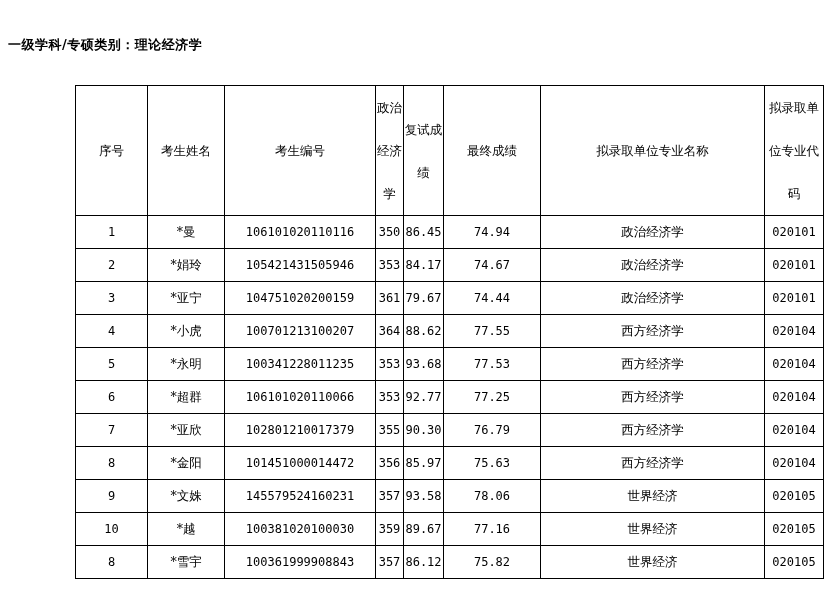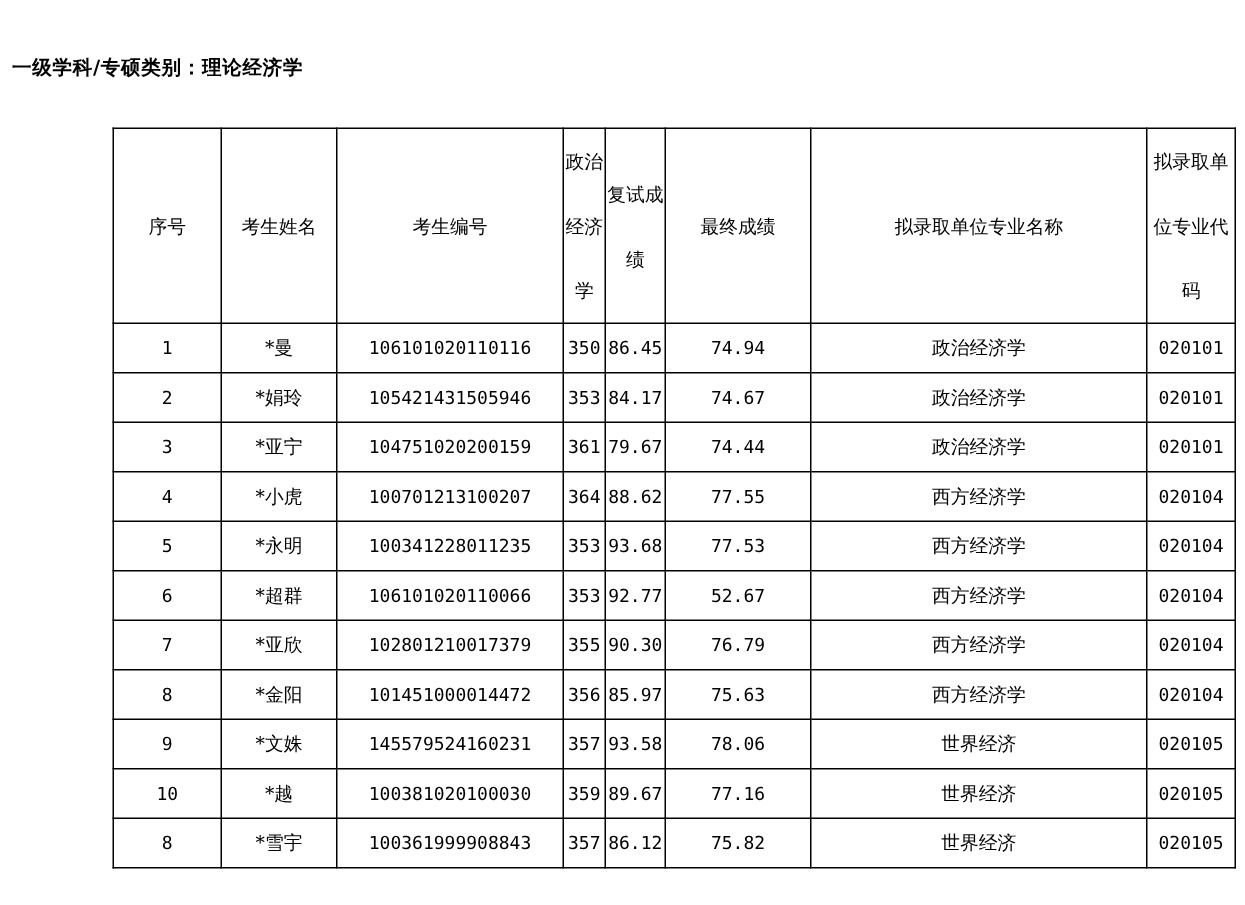--- a/index.html
+++ b/index.html
@@ -145,21 +145,21 @@
           <td class="num">77.53</td>
           <td>西方经济学</td>
           <td class="num">020104</td>
         </tr>
         <tr>
           <td class="num">6</td>
           <td>*超群</td>
           <td class="num">106101020110066</td>
           <td class="num">353</td>
           <td class="num">92.77</td>
-          <td class="num">52.67</td>
+          <td class="num">77.25</td>
           <td>西方经济学</td>
           <td class="num">020104</td>
         </tr>
         <tr>
           <td class="num">7</td>
           <td>*亚欣</td>
           <td class="num">102801210017379</td>
           <td class="num">355</td>
           <td class="num">90.30</td>
           <td class="num">76.79</td>

